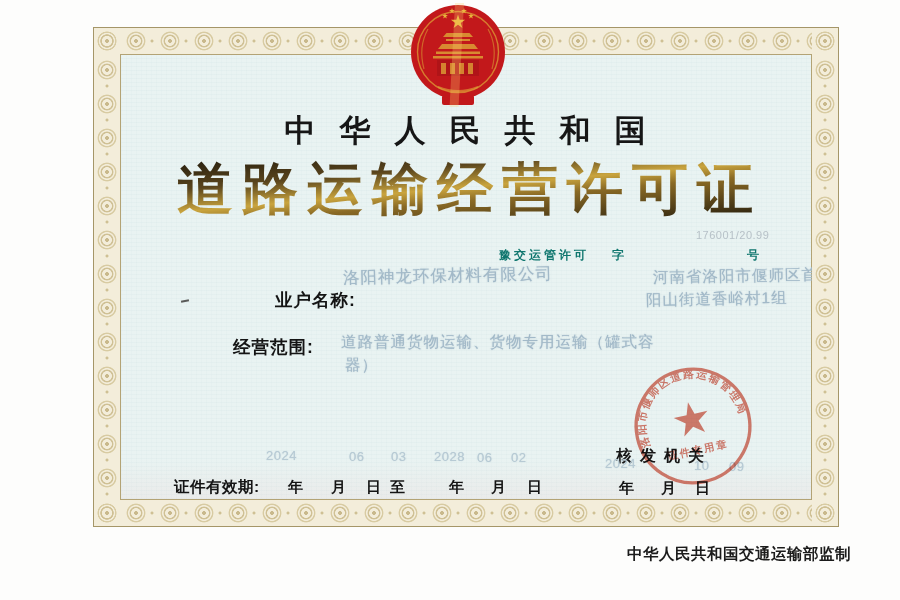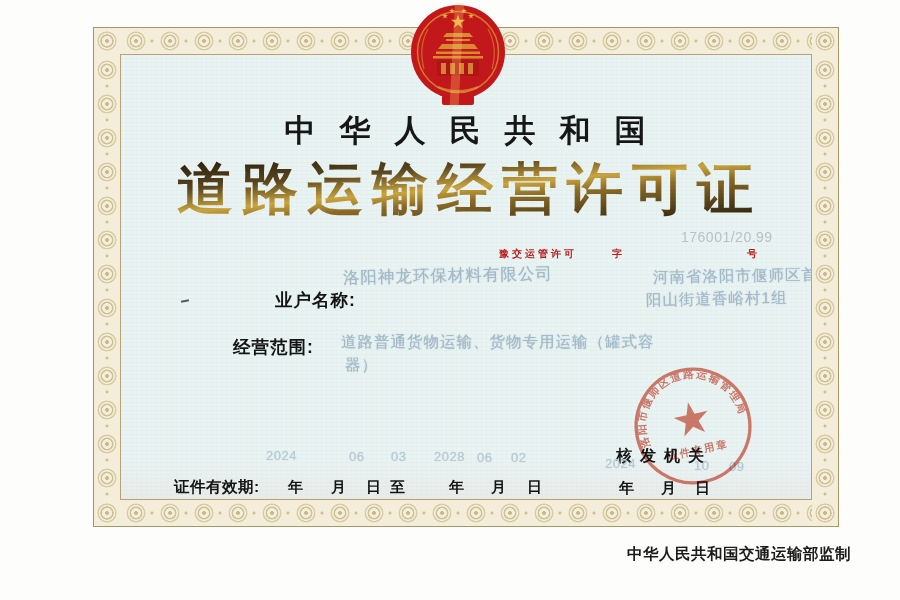--- a/index.html
+++ b/index.html
@@ -44,23 +44,23 @@
   .txt{position:absolute;z-index:2;white-space:nowrap;}
   .country-title{left:93px;width:744px;top:110px;text-align:center;
     font-weight:bold;font-size:31px;letter-spacing:24px;padding-left:24px;color:#161616;box-sizing:border-box;}
   .cert-title{left:93px;width:744px;top:152px;text-align:center;
     font-family:"DejaVu Serif","Liberation Serif",serif;font-weight:bold;font-size:56px;
     letter-spacing:9px;padding-left:9px;color:#3a2c12;box-sizing:border-box;}
   @supports ((-webkit-background-clip:text) or (background-clip:text)){
     .cert-title{background:linear-gradient(175deg,#241c0d 10%,#5a451d 32%,#c9a43e 48%,#8a6a25 58%,#2e2410 86%);
       -webkit-background-clip:text;background-clip:text;color:transparent;}
   }
-  .permit-small{font-size:10px;color:#b91c1c;letter-spacing:3px;font-weight:600;}
+  .permit-small{font-size:12px;color:#0f766e;letter-spacing:3px;font-weight:600;}
   .p-prefix{left:499px;top:247px;} .p-zi{left:612px;top:247px;} .p-hao{left:747px;top:247px;}
-  .print-code{left:681px;top:229px;font-size:14px;color:rgba(150,160,172,.6);letter-spacing:.5px;}
+  .print-code{left:696px;top:229px;font-size:11px;color:rgba(150,160,172,.6);letter-spacing:.5px;}
 
   .label{font-size:17.5px;font-weight:600;color:#141414;letter-spacing:1px;}
   .owner-label{left:231px;top:288px;margin-left:44px;} .address-label{left:565px;top:289px;}
   .scope-label{left:233px;top:335px;}
 
   .blue-val{font-size:16.5px;color:#a2b9c8;letter-spacing:1px;
     text-shadow:0 0 1.2px rgba(162,185,200,.85);}
   .owner-value{left:343px;top:265px;transform:rotate(-1.2deg);}
   .addr1{left:653px;top:266px;font-size:15.5px;transform:rotate(-1deg);}
   .addr2{left:646px;top:289px;font-size:15.5px;transform:rotate(-1deg);}

